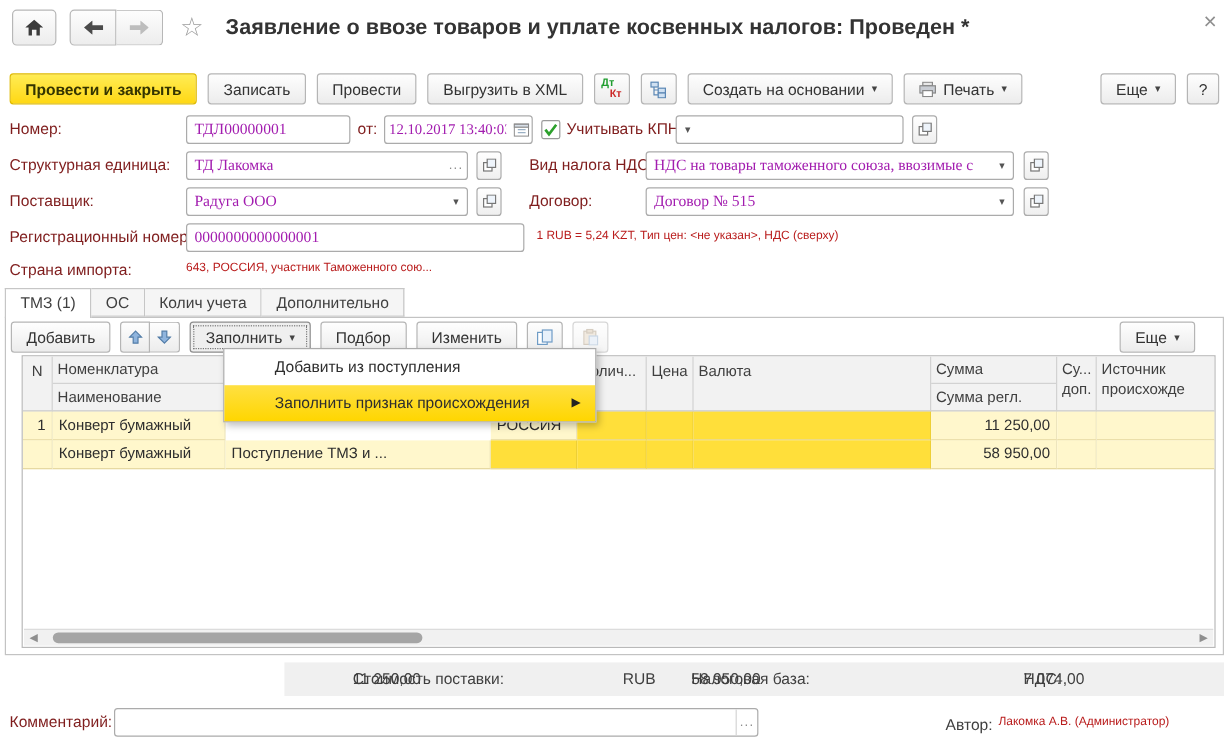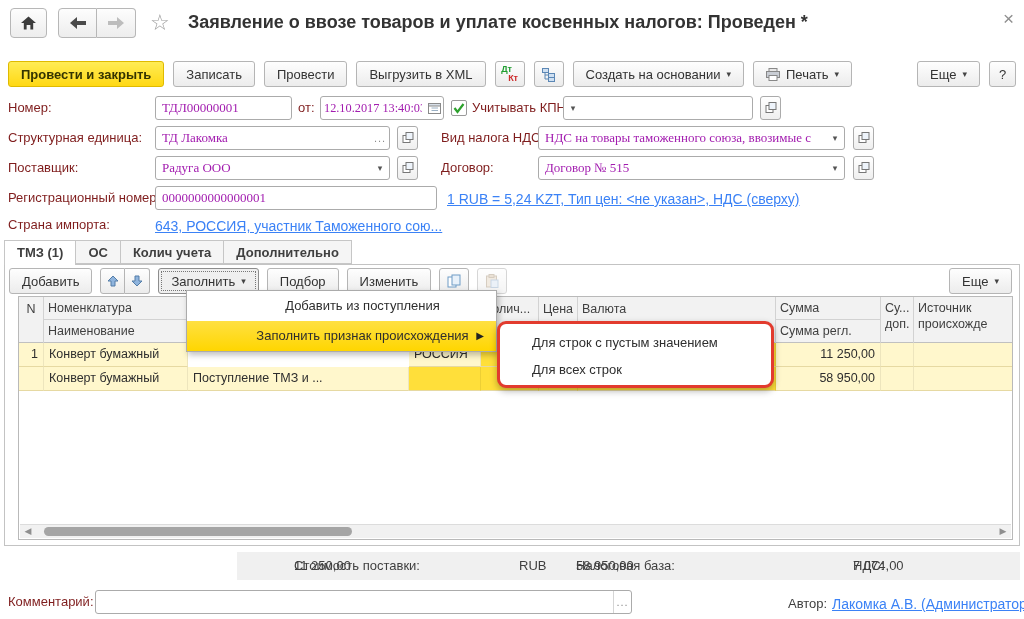--- a/index.html
+++ b/index.html
@@ -51,35 +51,35 @@
   .field input {
     flex:1; min-width:0; border:none; outline:none; background:transparent; font-size:13px;
     padding:0 6px; color:#a21caf; font-family:Liberation Serif, serif;
   }
   .fbtn { width:18px; height:100%; display:flex; align-items:center; justify-content:center; cursor:pointer; color:#555; flex:0 0 auto; }
   .dots { font-size:11px; color:#8c8c8c; letter-spacing:1px; }
   .openbtn {
     position:absolute; width:21px; height:24px; border:1px solid #ababab; border-radius:3px;
     background:linear-gradient(#fff,#efefef); display:flex; align-items:center; justify-content:center; cursor:pointer;
   }
-  .link { position:absolute; color:#3b82f6; text-decoration:underline; font-size:14px; white-space:nowrap; cursor:pointer; }
+  .link { position:absolute; color:#b91c1c; font-size:10px; white-space:nowrap; cursor:pointer; }
   .checkbox {
     position:absolute; width:16px; height:16px; border:1px solid #9a9a9a; border-radius:2px; background:#fff;
     display:flex; align-items:center; justify-content:center; cursor:pointer;
   }
   
-  .tabs { position:absolute; left:4px; top:240px; display:flex;font-weight:bold; }
+  .tabs { position:absolute; left:4px; top:240px; display:flex; }
   .tab {
     height:24px; padding:0 12px; line-height:23px; border:1px solid #c6c6c6; border-left:none;
     background:#f5f5f5; font-size:13px; cursor:pointer;
   }
   .tab:first-child { border-left:1px solid #c6c6c6; }
   .tab.active { background:#fff; height:25px; border-bottom:none; position:relative; z-index:3; }
   .panel { position:absolute; left:4px; top:264px; width:1016px; height:282px; border:1px solid #c3c3c3; background:#fff; }
-  .gridbar { position:absolute; left:9px; top:267px; right:12px; height:28px; display:flex; gap:8px; align-items:center; }
+  .gridbar { position:absolute; left:9px; top:267px; right:28px; height:28px; display:flex; gap:8px; align-items:center; }
   .updown { display:flex; }
   .udbtn { width:25px; height:26px; background:linear-gradient(#fefefe,#ececec); border:1px solid #b5b5b5;
     display:flex; align-items:center; justify-content:center; cursor:pointer; }
   .udbtn:first-child { border-radius:3px 0 0 3px; }
   .udbtn:last-child { border-radius:0 3px 3px 0; border-left:none; }
   
   .grid { position:absolute; left:18px; top:296px; width:995px; height:244px; border:1px solid #b9b9b9; background:#fff; overflow:hidden; }
   .ghead { position:absolute; left:0; top:0; width:100%; height:46px; background:#f2f2f2; border-bottom:1px solid #c0c0c0; }
   .hcell { position:absolute; top:0; height:46px; border-right:1px solid #d2d2d2; font-size:12.5px; color:#3f3f3f; }
   .hl { height:23px; line-height:22px; padding:0 4px; border-bottom:1px solid #d2d2d2; white-space:nowrap; overflow:hidden; }
@@ -95,21 +95,21 @@
   .cell.gold { background:#ffdf3a; }
   .cell.num { text-align:right; }
   .hscroll { position:absolute; left:1px; right:1px; bottom:1px; height:14px; background:#f1f1f1; border-top:1px solid #dcdcdc; }
   .scr-arrow { position:absolute; top:0; width:16px; height:13px; color:#8f8f8f; font-size:9px; line-height:13px; text-align:center; cursor:pointer; }
   .thumb { position:absolute; left:24px; top:2px; width:308px; height:9px; background:#a5a5a5; border-radius:5px; cursor:pointer; }
   
   .menu {
     position:absolute; left:186px; top:290px; width:311px; height:62px; background:#fff;
     border:1px solid #ababab; box-shadow:2px 3px 6px rgba(0,0,0,.25); z-index:20;
   }
-  .mitem { height:30px; line-height:30px; padding-left:42px; font-size:13px; color:#2e2e2e; cursor:pointer; position:relative; white-space:nowrap;text-align:center; }
+  .mitem { height:30px; line-height:30px; padding-left:42px; font-size:13px; color:#2e2e2e; cursor:pointer; position:relative; white-space:nowrap; }
   .mitem.hl-gold { background:linear-gradient(#ffe042,#ffd600); }
   .marrow { position:absolute; right:12px; top:0; font-size:10px; color:#222; }
   .submenu {
     position:absolute; left:497px; top:321px; width:277px; height:67px; background:#fff;
     border:3px solid #e23b2e; border-radius:9px; box-shadow:0 3px 7px rgba(0,0,0,.3); z-index:21; padding-top:5px;
   }
   .smitem { height:27px; line-height:27px; padding-left:32px; font-size:13px; color:#2e2e2e; cursor:pointer; white-space:nowrap; }
   
   .totals { position:absolute; left:237px; top:552px; width:783px; height:28px; background:#f0f0f0; font-size:13px; }
   .totals span { position:absolute; top:0; line-height:28px; white-space:nowrap; }
@@ -388,24 +388,20 @@
       <span class="scr-arrow" style="right:0">▶</span>
     </div>
   </div>
 
   <div class="menu">
     <div class="mitem">Добавить из поступления</div>
     <div class="mitem hl-gold">
       <span>Заполнить признак происхождения</span>
       <span class="marrow">▶</span>
     </div>
-  </div>
-  <div class="submenu">
-    <div class="smitem">Для строк с пустым значением</div>
-    <div class="smitem">Для всех строк</div>
   </div>
 
   <div class="totals">
     <span style="left:57px">
       <span>Стоимость поставки:</span>
       <span>11 250,00</span>
     </span>
     <span style="left:282px">RUB</span>
     <span style="left:339px">
       <span>Налоговая база:</span>

